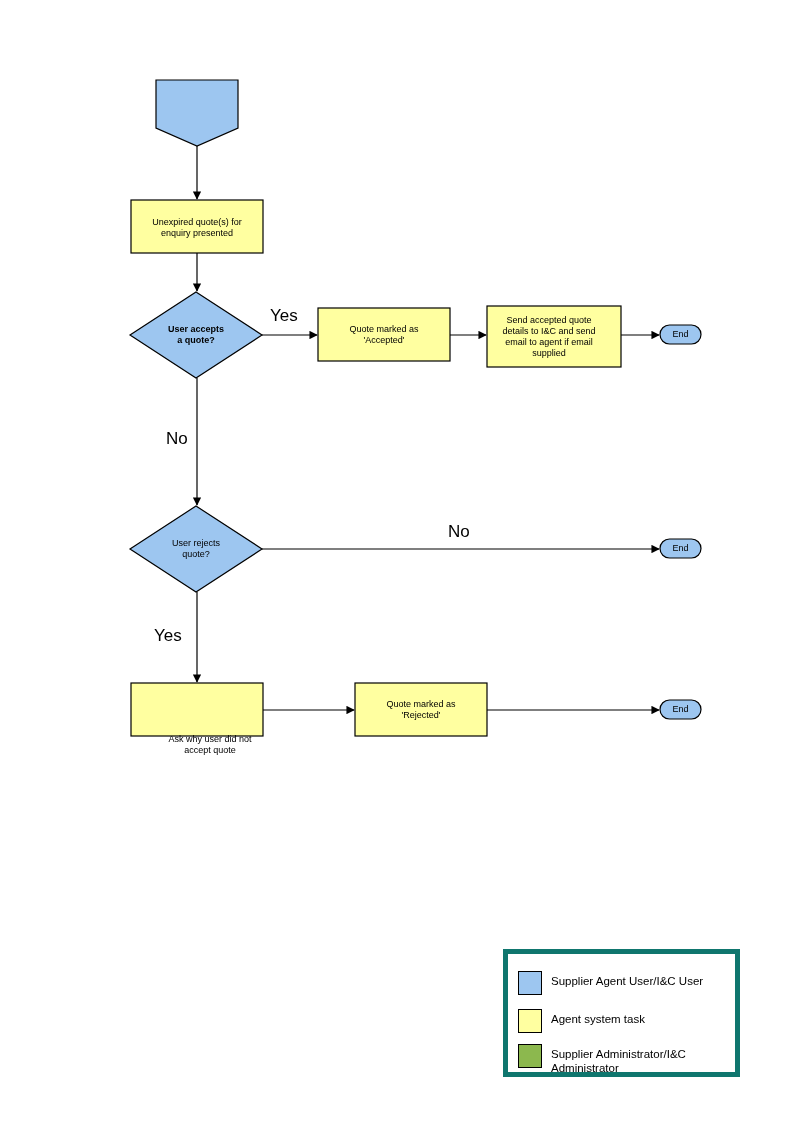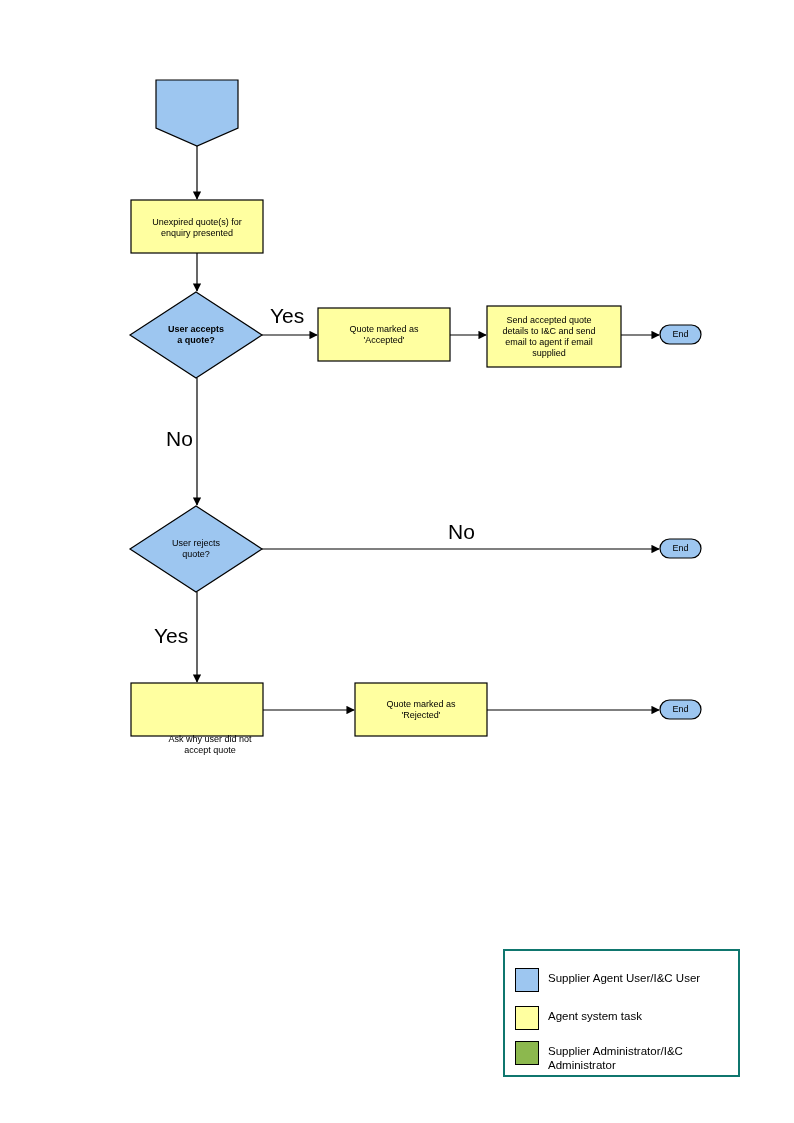--- a/index.html
+++ b/index.html
@@ -44,21 +44,21 @@
     font-family: "Liberation Sans", sans-serif;
     pointer-events: none;
     display: flex;
     align-items: center;
     justify-content: center;
   }
   .node-label span { display: block; width: 100%; }
 
   .edge-label {
     position: absolute;
-    font-size: 21px;
+    font-size: 17px;
     line-height: 21px;
     color: #000000;
     font-family: "Liberation Sans", sans-serif;
     white-space: nowrap;
   }
 
   .end-label {
     position: absolute;
     font-size: 9px;
     line-height: 9px;
@@ -66,21 +66,21 @@
     color: #000000;
   }
 
   
   #legend {
     position: absolute;
     left: 503px;
     top: 949px;
     width: 237px;
     height: 128px;
-    border: 2px solid #0f766e;
+    border: 5px solid #0f766e;
     background: #ffffff;
     box-sizing: border-box;
   }
   .legend-row {
     position: absolute;
     left: 10px;
     display: flex;
     align-items: flex-start;
   }
   .legend-swatch {

